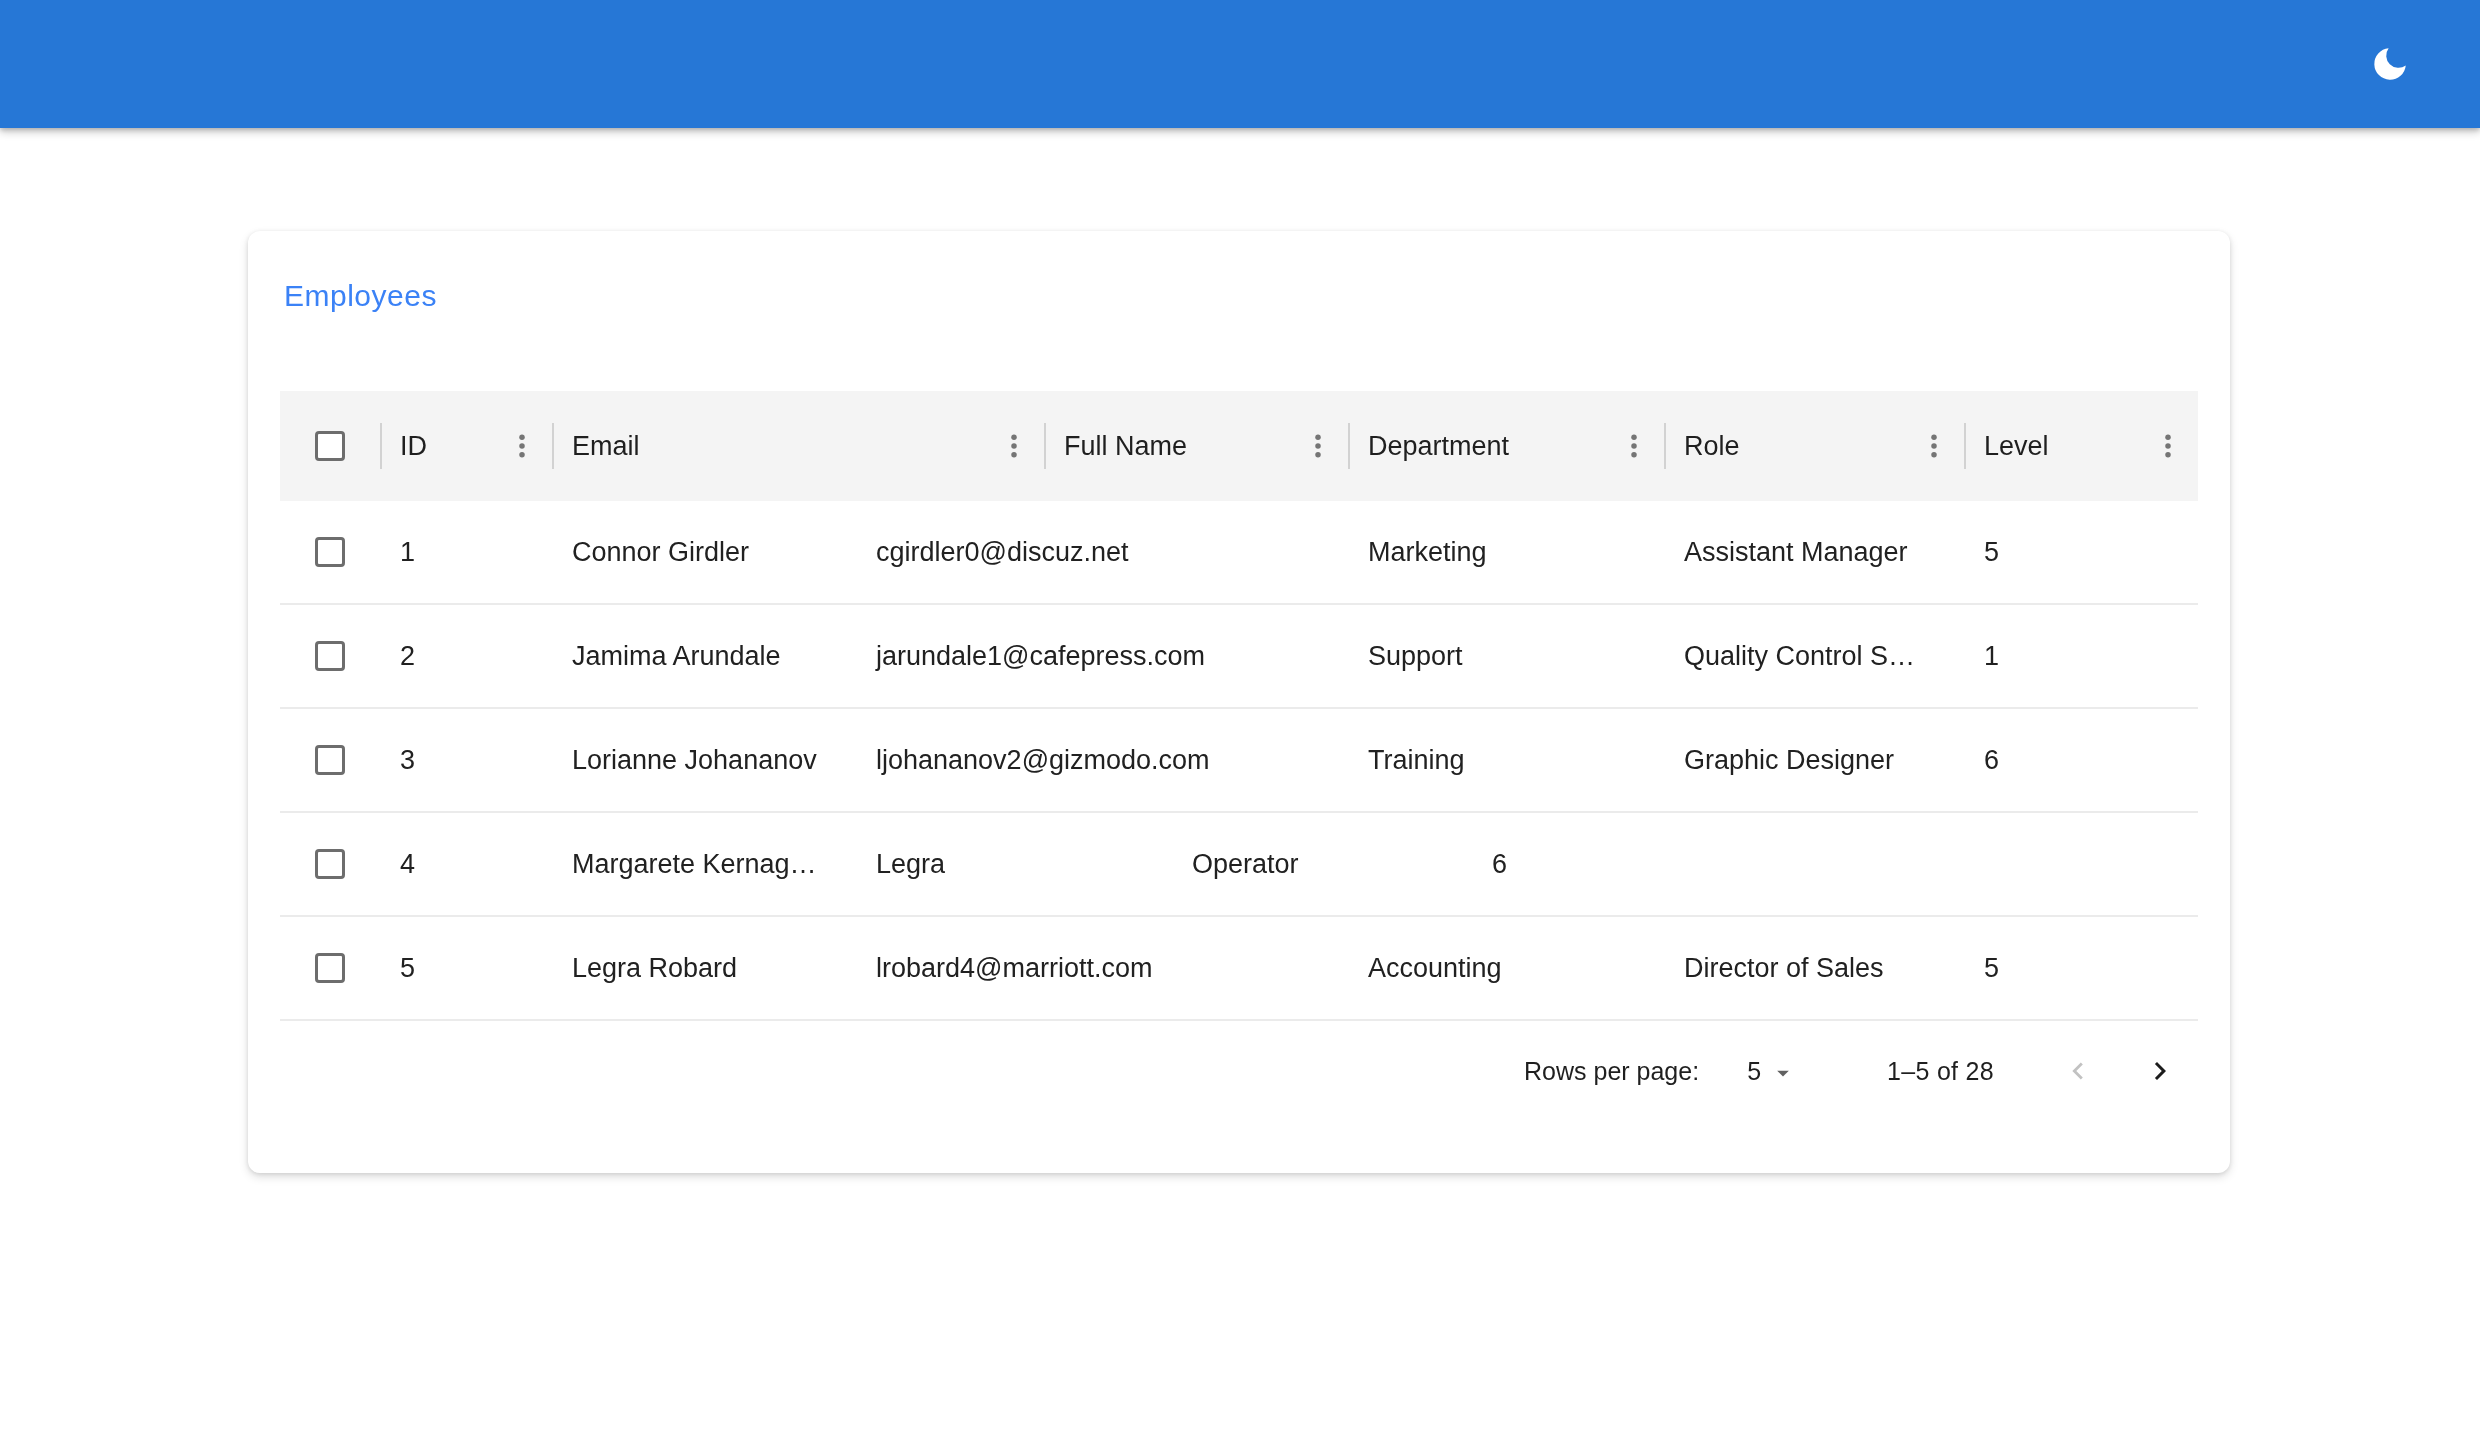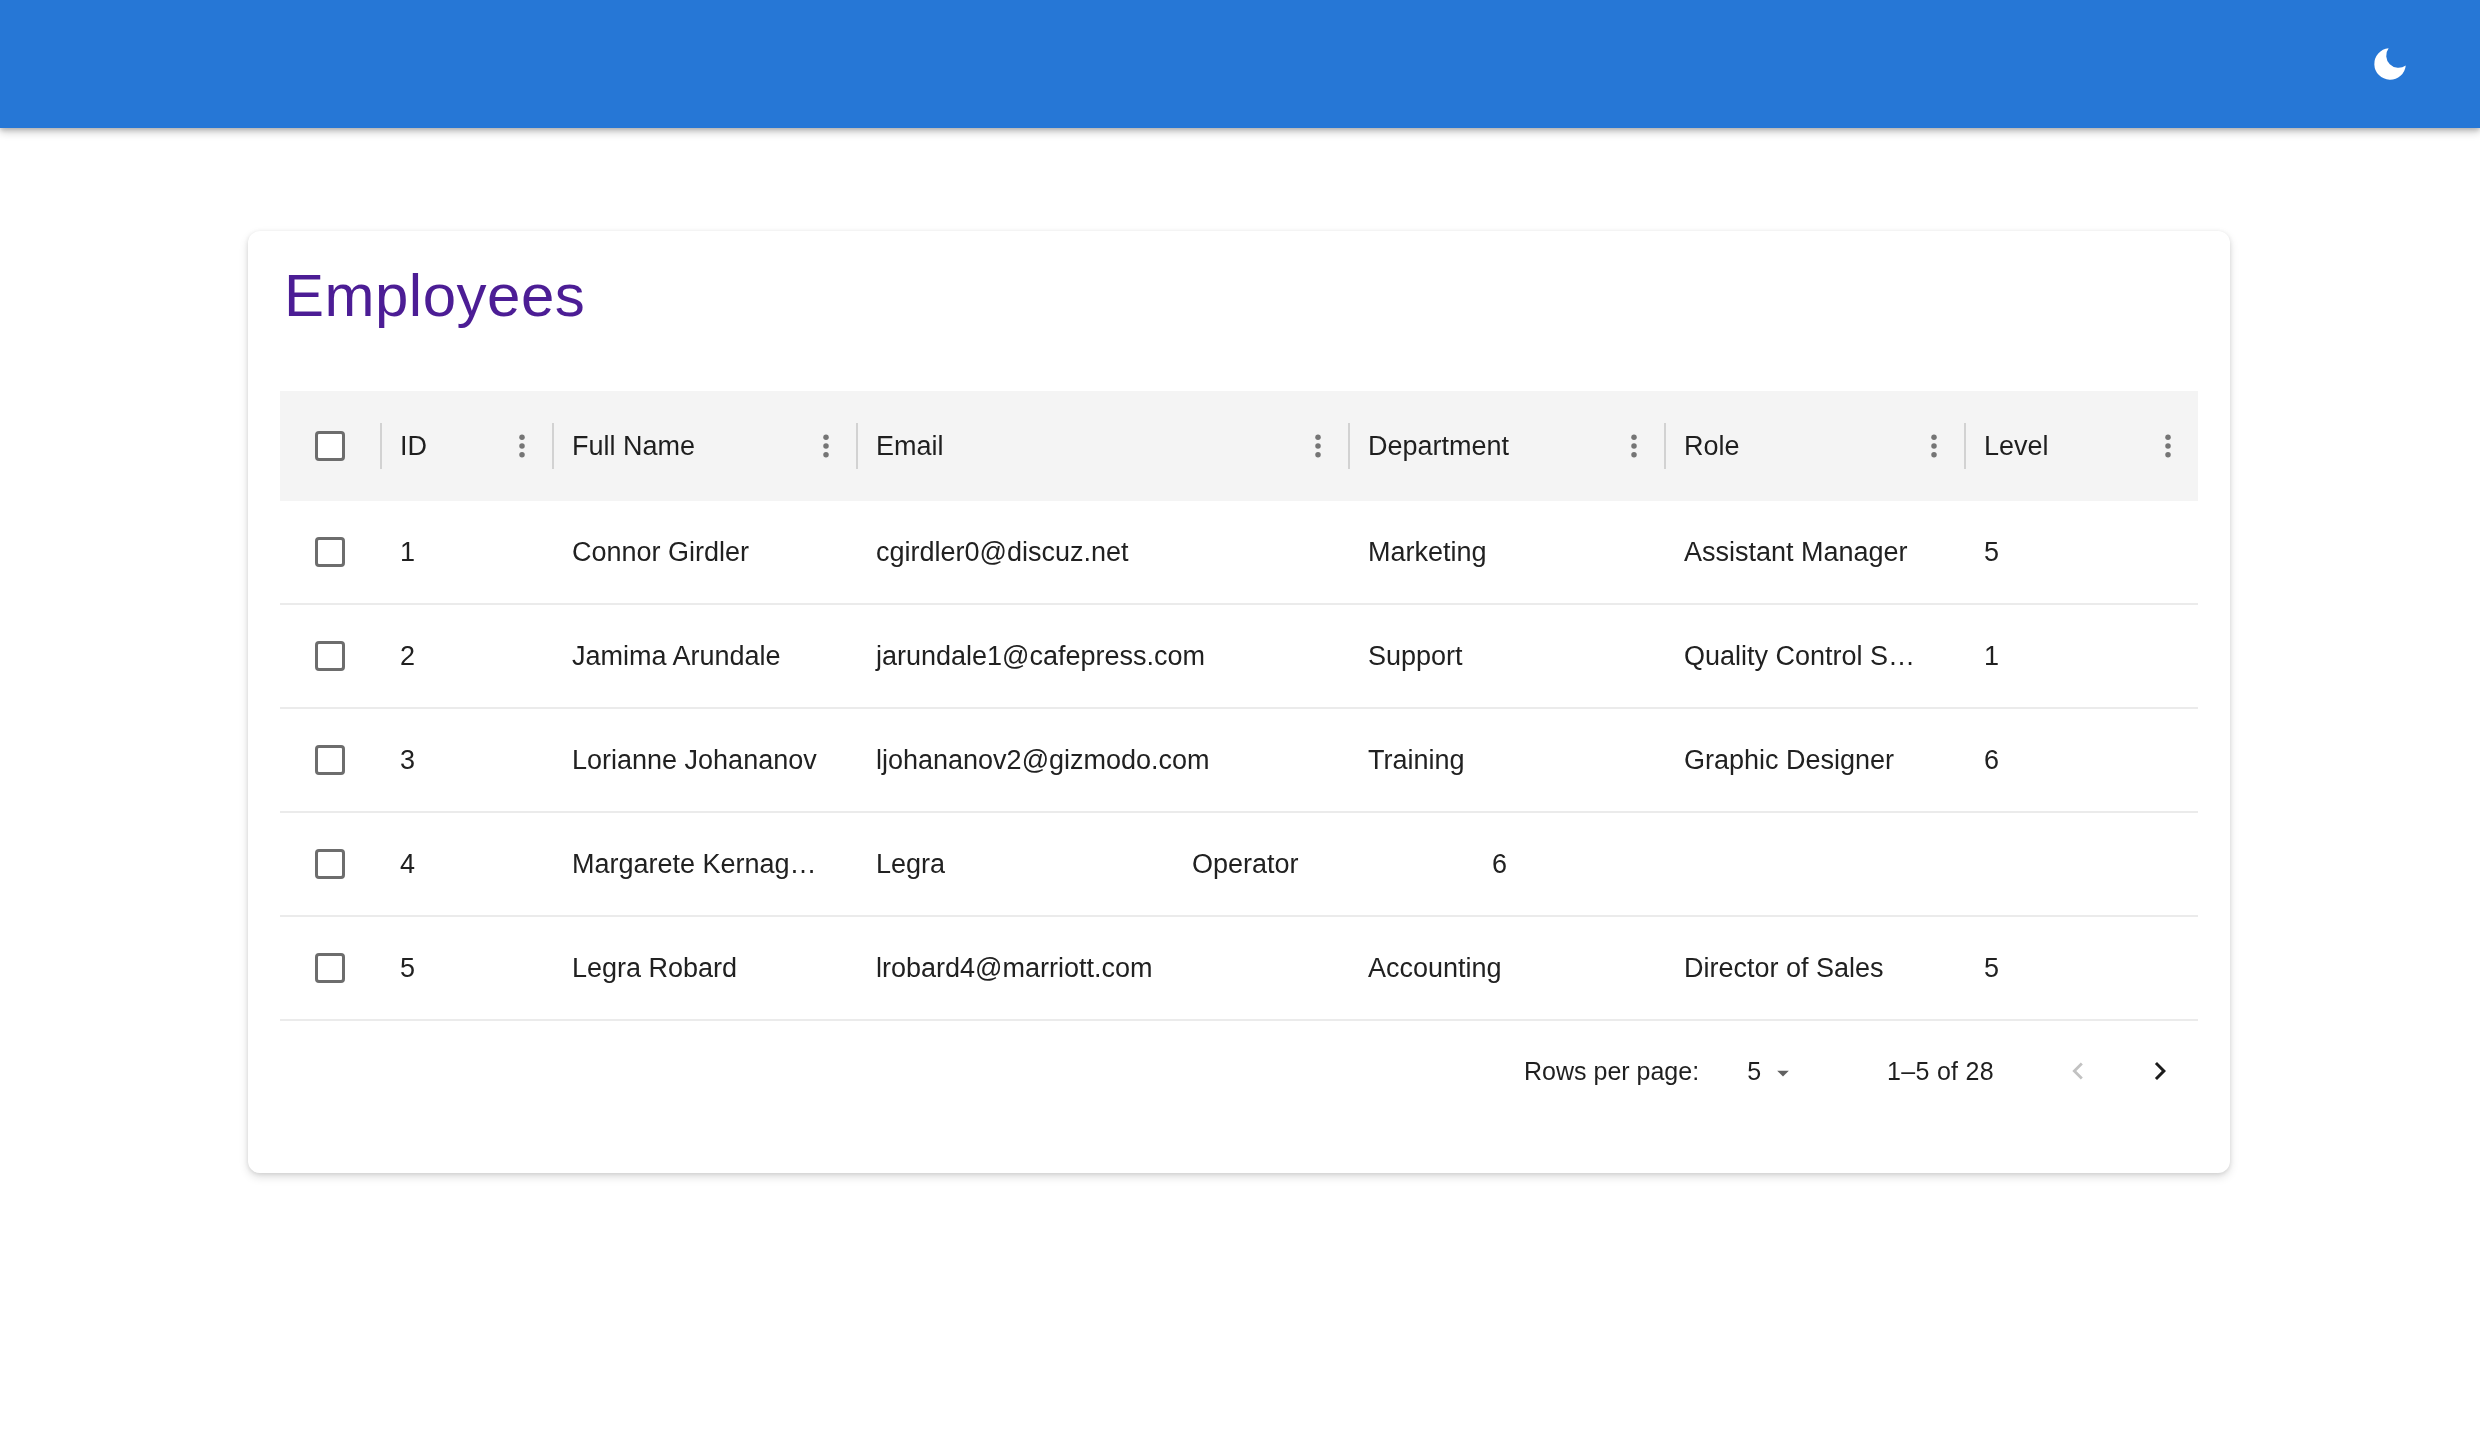--- a/index.html
+++ b/index.html
@@ -30,24 +30,24 @@
   
   .card {
     width:1982px;
     margin:103px 0 0 248px;
     background:#ffffff;
     border-radius:12px;
     box-shadow:0 4px 10px rgba(0,0,0,0.13), 0 1px 4px rgba(0,0,0,0.10);
     padding:36px 32px 52px 32px;
   }
   .page-title {
-    font-size:60px;
+    font-size:30px;
     font-weight:400;
     line-height:58px;
-    color:#4c1d95;
+    color:#3b82f6;
     margin:0 0 66px 4px;
     letter-spacing:0.5px;
   }
 
   
   .table { width:1918px; }
   .thead {
     display:flex; align-items:stretch;
     height:110px;
     background:var(--header-bg-color,#f4f4f4);
@@ -156,34 +156,34 @@
           <span class="spacer"></span>
           <button class="kebab">
             <svg width="30" height="30" viewBox="0 0 24 24">
               <circle cx="12" cy="5" r="2.2" fill="#757575"></circle>
                 <circle cx="12" cy="12" r="2.2" fill="#757575"></circle>
                 <circle cx="12" cy="19" r="2.2" fill="#757575"></circle>
             </svg>
           </button>
         </div>
 
+        <div class="hcell sep col-email">
+          <span class="hlabel">Email</span>
+          <span class="spacer"></span>
+          <button class="kebab">
+            <svg width="30" height="30" viewBox="0 0 24 24">
+              <circle cx="12" cy="5" r="2.2" fill="#757575"></circle>
+                <circle cx="12" cy="12" r="2.2" fill="#757575"></circle>
+                <circle cx="12" cy="19" r="2.2" fill="#757575"></circle>
+            </svg>
+          </button>
+        </div>
+
         <div class="hcell sep col-name">
           <span class="hlabel">Full Name</span>
-          <span class="spacer"></span>
-          <button class="kebab">
-            <svg width="30" height="30" viewBox="0 0 24 24">
-              <circle cx="12" cy="5" r="2.2" fill="#757575"></circle>
-                <circle cx="12" cy="12" r="2.2" fill="#757575"></circle>
-                <circle cx="12" cy="19" r="2.2" fill="#757575"></circle>
-            </svg>
-          </button>
-        </div>
-
-        <div class="hcell sep col-email">
-          <span class="hlabel">Email</span>
           <span class="spacer"></span>
           <button class="kebab">
             <svg width="30" height="30" viewBox="0 0 24 24">
               <circle cx="12" cy="5" r="2.2" fill="#757575"></circle>
                 <circle cx="12" cy="12" r="2.2" fill="#757575"></circle>
                 <circle cx="12" cy="19" r="2.2" fill="#757575"></circle>
             </svg>
           </button>
         </div>
 

